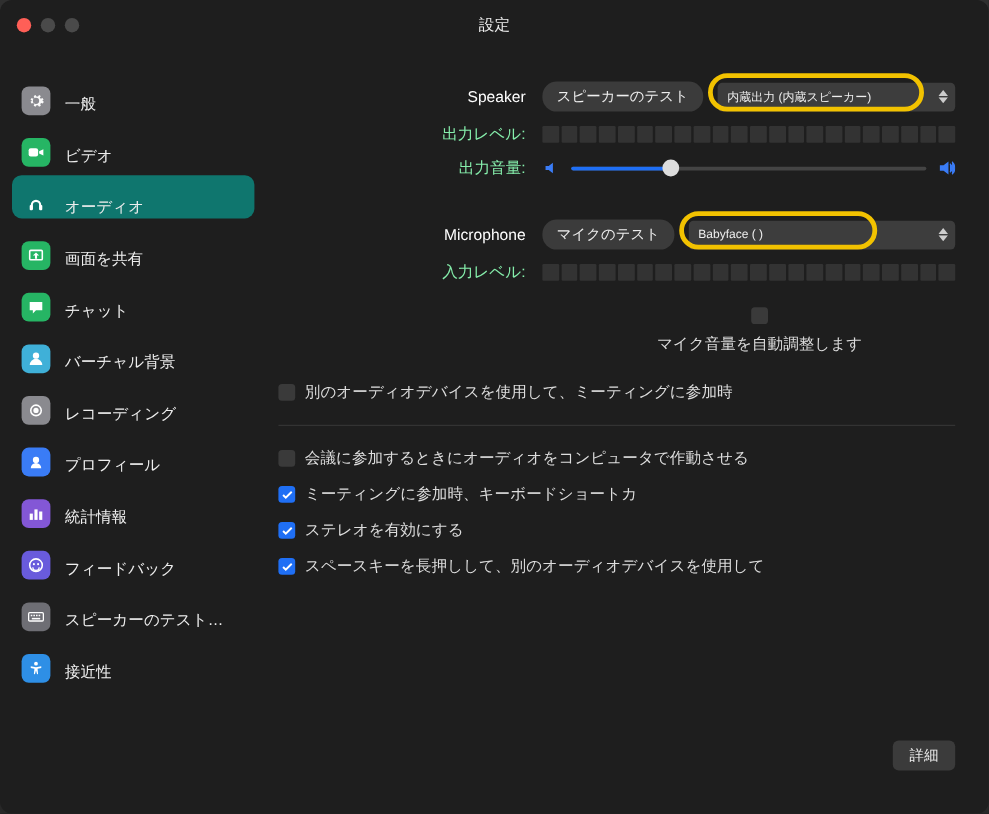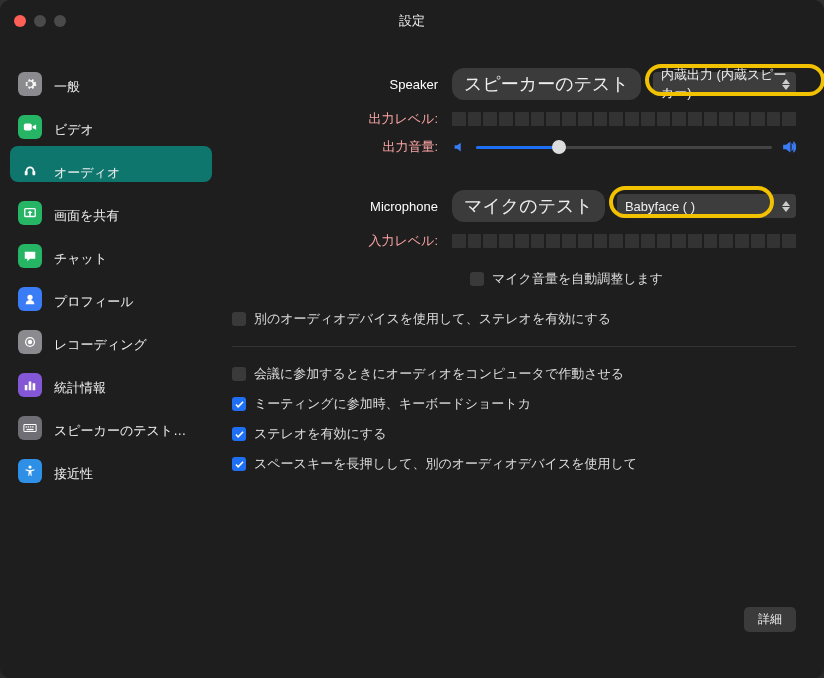--- a/index.html
+++ b/index.html
@@ -84,44 +84,44 @@
 }
 .row {
   display: flex;
   align-items: center;
   margin-bottom: 10px;
 }
 .row-label {
   width: 220px;
   text-align: right;
   padding-right: 14px;
-  color: #fca5a5;
+  color: #86efac;
 }
 .row-label.head { color: #fff; font-weight: 400; }
 .btn {
   background: #3b3b3b;
   border: none;
   color: #eee;
   padding: 4px 12px;
   border-radius: 12px;
-  font-size: 18px;
+  font-size: 12px;
   cursor: pointer;
   margin-right: 12px;
 }
 .dropdown {
   flex: 1;
   background: #3d3d3d;
   border-radius: 4px;
   height: 24px;
   display: flex;
   align-items: center;
   padding: 0 8px;
   position: relative;
   color: #eee;
-  font-size: 13px;
+  font-size: 10px;
   cursor: pointer;
 }
 .dropdown .chev {
   position: absolute;
   right: 6px;
   display: flex;
   flex-direction: column;
   gap: 1px;
 }
 .dropdown .chev svg { width: 8px; height: 5px; fill: #ccc; }
@@ -170,42 +170,42 @@
   transform: translate(-50%, -50%);
 }
 .vol-icon { width: 14px; height: 14px; }
 .check-row {
   display: flex;
   align-items: center;
   gap: 8px;
   margin-bottom: 12px;
   margin-left: 0;
 }
-.check-row.indented { margin-left: 238px; margin-top: 20px; }
+.check-row.indented { margin-left: 238px; margin-top: 20px; flex-direction: column; }
 .checkbox {
   width: 14px; height: 14px;
   border-radius: 3px;
   background: #3a3a3a;
   display: flex;
   align-items: center;
   justify-content: center;
   flex-shrink: 0;
   cursor: pointer;
 }
 .checkbox.checked { background: #1f6ff5; }
 .checkbox svg { width: 9px; height: 9px; fill: #fff; }
 .separator {
   height: 1px;
   background: #333;
   margin: 18px 0;
 }
 .adv-btn {
   position: absolute;
   right: 28px;
-  bottom: 46px;
+  bottom: 36px;
   background: #3b3b3b;
   border: none;
   color: #eee;
   padding: 4px 14px;
   border-radius: 5px;
   font-size: 12px;
   cursor: pointer;
 }
 .section-gap { height: 24px; }
 </style>
@@ -263,46 +263,66 @@
         </div>
         <div class="side-item">
           <div class="side-icon" style="background:#26b564">
             <svg viewBox="0 0 16 16">
               <path fill="#fff" d="M2 3h12v8H8l-3 3v-3H2z"></path>
             </svg>
           </div>
           <span class="side-label">チャット</span>
         </div>
         <div class="side-item">
+          <div class="side-icon" style="background:#3fb0d8">
+            <svg viewBox="0 0 16 16">
+              <circle cx="8" cy="5" r="3" fill="#fff"></circle>
+              <path fill="#fff" d="M2 14a6 6 0 0112 0z"></path>
+            </svg>
+          </div>
+          <span class="side-label">バーチャル背景</span>
+        </div>
+        <div class="side-item">
+          <div class="side-icon" style="background:#8a8a8f">
+            <svg viewBox="0 0 16 16">
+              <circle cx="8" cy="8" r="5" fill="none" stroke="#fff" stroke-width="1.5"></circle>
+              <circle cx="8" cy="8" r="2.5" fill="#fff"></circle>
+            </svg>
+          </div>
+          <span class="side-label">レコーディング</span>
+        </div>
+        <div class="side-item">
           <div class="side-icon" style="background:#3a7cf6">
             <svg viewBox="0 0 16 16">
               <circle cx="8" cy="6" r="3" fill="#fff"></circle>
               <path fill="#fff" d="M3 14a5 5 0 0110 0z"></path>
             </svg>
           </div>
           <span class="side-label">プロフィール</span>
-        </div>
-        <div class="side-item">
-          <div class="side-icon" style="background:#8a8a8f">
-            <svg viewBox="0 0 16 16">
-              <circle cx="8" cy="8" r="5" fill="none" stroke="#fff" stroke-width="1.5"></circle>
-              <circle cx="8" cy="8" r="2.5" fill="#fff"></circle>
-            </svg>
-          </div>
-          <span class="side-label">レコーディング</span>
         </div>
         <div class="side-item">
           <div class="side-icon" style="background:#8357d6">
             <svg viewBox="0 0 16 16">
               <rect x="2" y="8" width="3" height="6" fill="#fff"></rect>
               <rect x="6.5" y="4" width="3" height="10" fill="#fff"></rect>
               <rect x="11" y="6" width="3" height="8" fill="#fff"></rect>
             </svg>
           </div>
           <span class="side-label">統計情報</span>
+        </div>
+        <div class="side-item">
+          <div class="side-icon" style="background:#695bdc">
+            <svg viewBox="0 0 16 16">
+              <circle cx="8" cy="8" r="6" fill="none" stroke="#fff" stroke-width="1.5"></circle>
+              <circle cx="6" cy="7" r="1" fill="#fff"></circle>
+              <circle cx="10" cy="7" r="1" fill="#fff"></circle>
+              <path d="M5 10a3 3 0 006 0" fill="none" stroke="#fff" stroke-width="1.2"></path>
+            </svg>
+          </div>
+          <span class="side-label">フィードバック</span>
         </div>
         <div class="side-item">
           <div class="side-icon" style="background:#6e6e74">
             <svg viewBox="0 0 16 16">
               <rect x="1" y="4" width="14" height="8" rx="1" fill="none" stroke="#fff" stroke-width="1.2"></rect>
               <rect x="3" y="6" width="1.5" height="1.5" fill="#fff"></rect>
               <rect x="5.5" y="6" width="1.5" height="1.5" fill="#fff"></rect>
               <rect x="8" y="6" width="1.5" height="1.5" fill="#fff"></rect>
               <rect x="10.5" y="6" width="1.5" height="1.5" fill="#fff"></rect>
               <rect x="4" y="9" width="8" height="1.5" fill="#fff"></rect>
@@ -435,21 +455,21 @@
 
       <div class="check-row indented">
         <div class="checkbox" id="auto-adj-cb"></div>
         <span>マイク音量を自動調整します</span>
       </div>
 
       <div style="height:10px"></div>
 
       <div class="check-row">
         <div class="checkbox" id="ring-cb"></div>
-        <span>別のオーディオデバイスを使用して、ステレオを有効にする</span>
+        <span>別のオーディオデバイスを使用して、ミーティングに参加時</span>
       </div>
 
       <div class="separator"></div>
 
       <div id="options">
           <div class="check-row">
             <div class="checkbox"></div>
             <span>会議に参加するときにオーディオをコンピュータで作動させる</span>
           </div>
           <div class="check-row">

